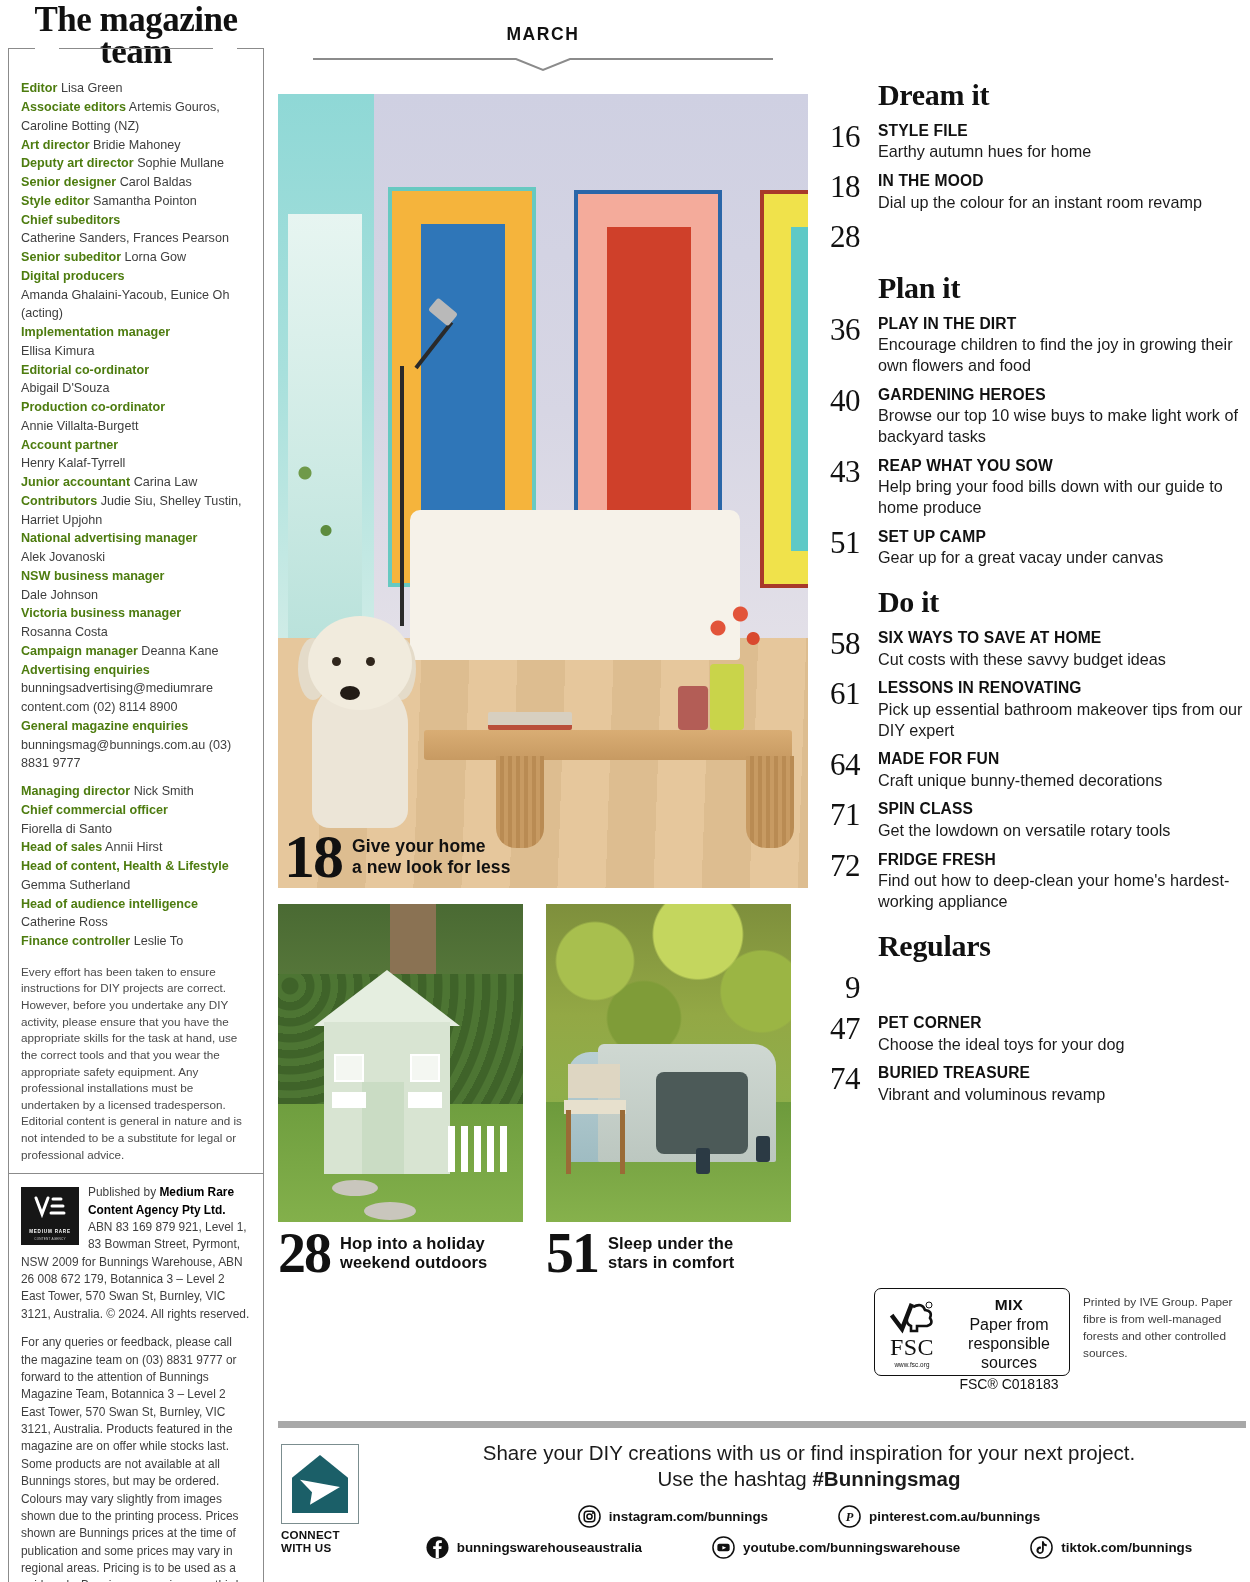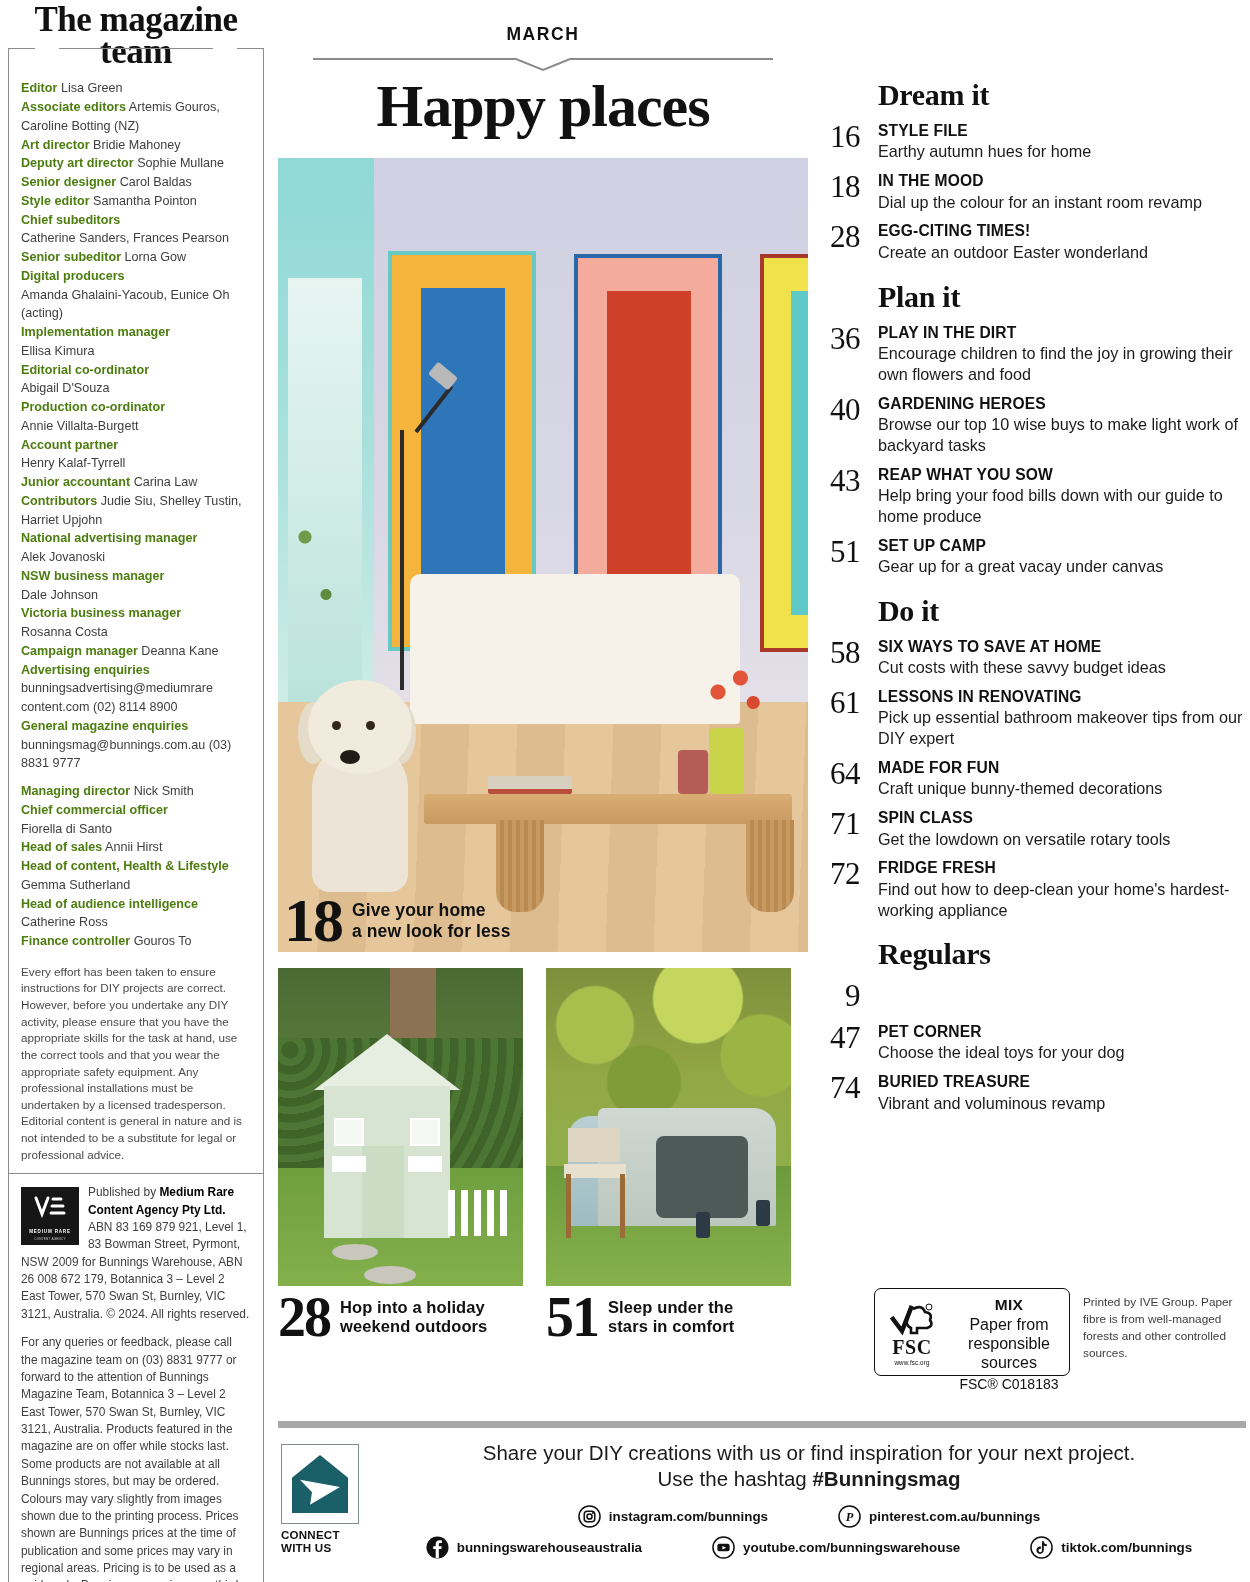--- a/index.html
+++ b/index.html
@@ -184,21 +184,21 @@
     padding-right: 18px; line-height: 1.05; letter-spacing: -0.5px;
   }
   .entry .txt { flex: 1; }
   .entry .hd { font-size: 15.6px; font-weight: bold; letter-spacing: 0.15px; line-height: 1.25; }
   .entry .dk { font-size: 16.2px; line-height: 1.28; color: #1b1b1b; margin-top: 1px; }
 
   
   .fsc-row { position: absolute; left: 874px; top: 1288px; width: 372px; display: flex; align-items: flex-start; }
   .fsc-box { width: 196px; height: 88px; border: 1.4px solid #111; border-radius: 7px; display: flex; }
   .fsc-left { width: 74px; display: flex; flex-direction: column; align-items: center; justify-content: center; padding-top: 4px; }
-  .fsc-left .fsc-word { font-family: "Liberation Serif", serif; font-size: 20px; font-weight: bold; letter-spacing: 0.5px; line-height: 1; }
+  .fsc-left .fsc-word { font-family: "Liberation Serif", serif; font-size: 24px; font-weight: normal; letter-spacing: 0.5px; line-height: 1; }
   .fsc-left .fsc-url { font-size: 6.3px; letter-spacing: 0.1px; margin-top: 2px; }
   .fsc-right { flex: 1; text-align: center; padding: 7px 4px 0; }
   .fsc-right .mix { font-size: 15.5px; font-weight: bold; letter-spacing: 0.3px; }
   .fsc-right .pf { font-size: 16px; line-height: 1.18; margin-top: 2px; }
   .fsc-right .code { font-size: 14px; font-weight: normal; margin-top: 3px; }
   .printed { font-size: 11.8px; line-height: 1.44; color: #3d3d3d; margin-left: 13px; padding-top: 6px; width: 160px; }
 
   
   .grey-bar { position: absolute; left: 278px; top: 1421px; width: 968px; height: 7px; background: #a8a8a8; }
   .connect { position: absolute; left: 281px; top: 1444px; width: 78px; }
@@ -244,21 +244,21 @@
           <span class="line"><b>Advertising enquiries</b><br><span> bunningsadvertising@mediumrare content.com (02) 8114 8900</span></span>
           <span class="line"><b>General magazine enquiries</b><br><span> bunningsmag@bunnings.com.au (03) 8831 9777</span></span>
         </div>
       <div class="mh-sep"></div>
       <div class="credits" id="credits2">
           <span class="line"><b>Managing director</b><span> Nick Smith</span></span>
           <span class="line"><b>Chief commercial officer</b><br><span> Fiorella di Santo</span></span>
           <span class="line"><b>Head of sales</b><span> Annii Hirst</span></span>
           <span class="line"><b>Head of content, Health &amp; Lifestyle</b><span> Gemma Sutherland</span></span>
           <span class="line"><b>Head of audience intelligence</b><br><span> Catherine Ross</span></span>
-          <span class="line"><b>Finance controller</b><span> Gouros To</span></span>
+          <span class="line"><b>Finance controller</b><span> Leslie To</span></span>
         </div>
       <div class="disclaimer">Every effort has been taken to ensure instructions for DIY projects are correct. However, before you undertake any DIY activity, please ensure that you have the appropriate skills for the task at hand, use the correct tools and that you wear the appropriate safety equipment. Any professional installations must be undertaken by a licensed tradesperson. Editorial content is general in nature and is not intended to be a substitute for legal or professional advice.</div>
     </div>
     <div class="pub-block">
       <div class="pub-wrap">
         <div class="mr-logo">
           <div class="mr-mark">
             <svg width="34" height="22" viewBox="0 0 34 22">
               <path d="M3 2 L9 18 L15 2" stroke="#fff" stroke-width="3" fill="none" stroke-linecap="round"></path>
               <path d="M20 3 L28 3" stroke="#fff" stroke-width="3" stroke-linecap="round"></path>
@@ -275,21 +275,20 @@
     </div>
   </div>
 
   <div class="center">
     <div class="month">MARCH</div>
     <div class="rule-wrap">
       <svg width="530" height="16" viewBox="0 0 530 16">
         <polyline points="35,3 238,3 265,14 292,3 495,3" fill="none" stroke="#8b8b8b" stroke-width="2"></polyline>
       </svg>
     </div>
-    <div class="title-main">Happy places</div>
 
     <div class="photo hero">
       <div class="wall"></div>
       <div class="winframe"></div>
         <div class="winglass"></div>
         <div class="palm"></div>
       <div class="frame" style="left:110px;top:93px;width:148px;height:400px;border-color:#67c9c1;background:#f5b43c;"></div>
       <div class="inner" style="left:143px;top:130px;width:84px;height:326px;background:#2f76b8;"></div>
       <div class="frame" style="left:296px;top:96px;width:148px;height:398px;border-color:#2a66a8;background:#f4ab9b;"></div>
       <div class="inner" style="left:329px;top:133px;width:84px;height:324px;background:#cf402a;"></div>
@@ -391,24 +390,20 @@
       </div>
       <div class="entry">
         <div class="num">18</div>
         <div class="txt">
           <div class="hd">IN THE MOOD</div>
           <div class="dk">Dial up the colour for an instant room revamp</div>
         </div>
       </div>
       <div class="entry">
         <div class="num">28</div>
-        <div class="txt">
-          <div class="hd">EGG-CITING TIMES!</div>
-          <div class="dk">Create an outdoor Easter wonderland</div>
-        </div>
       </div>
       <div class="sec-head spaced">Plan it</div>
       <div class="entry">
         <div class="num">36</div>
         <div class="txt">
           <div class="hd">PLAY IN THE DIRT</div>
           <div class="dk">Encourage children to find the joy in growing their own flowers and food</div>
         </div>
       </div>
       <div class="entry">

